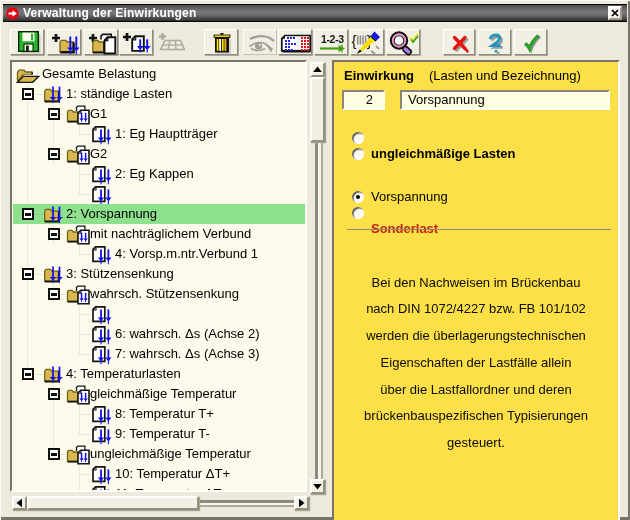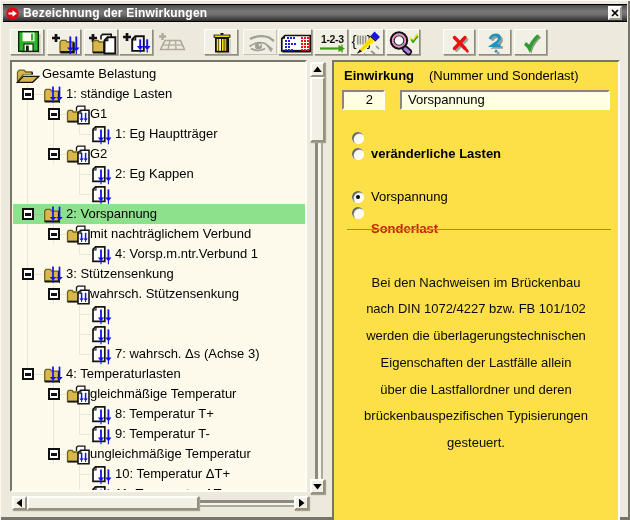--- a/index.html
+++ b/index.html
@@ -36,21 +36,21 @@
 .rlab{position:absolute;font-size:13px;line-height:16px;color:#000;}
 #ptext{position:absolute;left:0;top:207.5px;width:284px;text-align:center;font-size:13px;line-height:26.8px;color:#0a0a0a;}
 </style>
 </head>
 <body>
 <div class="abs" id="edgeB"></div>
 <div class="abs" id="edgeR"></div>
 <div class="abs" id="edgeT"></div>
 <div class="abs" id="edgeL"></div>
 <div class="abs" id="title"></div>
-<div class="abs" id="ttext">Bezeichnung der Einwirkungen</div>
+<div class="abs" id="ttext">Verwaltung der Einwirkungen</div>
 <svg class="abs" style="left:6px;top:7px" width="13" height="13" viewBox="0 0 13 13">
     <circle cx="6.5" cy="6.5" r="6.2" fill="#E30613"></circle>
     <path d="M2.5 5.4 h4 v-2.1 l4.4 3.2 -4.4 3.2 v-2.1 h-4 z" fill="#fff"></path>
   </svg>
 <div class="abs" id="closebtn">
     <svg style="position:absolute;left:1px;top:1px" width="8" height="8" viewBox="0 0 8 8">
       <path d="M1 1 L7 7 M7 1 L1 7" stroke="#000" stroke-width="1.7"></path>
     </svg>
   </div>
 <div class="abs tb" style="left:10px">
@@ -436,20 +436,21 @@
 <div class="icon" style="left:79px;top:263px"><svg width="24" height="22" viewBox="0 0 24 22">
         <path d="M4.6 1.8 H13.8 V16.4 H2 V4.4 Z" fill="#fff" stroke="#161616" stroke-width="1.7"></path>
         <path d="M5 2.2 V5 H2.2" fill="none" stroke="#161616" stroke-width="1.1"></path>
         <line x1="10" y1="4.4" x2="10" y2="13.4" stroke="#1010F0" stroke-width="1.8"></line>
         <polygon points="6.9,12.6 13.1,12.6 10,16.4" fill="#1010F0"></polygon>
         <line x1="10" y1="15.899999999999999" x2="10" y2="19.2" stroke="#1010F0" stroke-width="1.1"></line>
         <line x1="17.4" y1="4.4" x2="17.4" y2="13.4" stroke="#1010F0" stroke-width="1.8"></line>
         <polygon points="14.299999999999999,12.6 20.5,12.6 17.4,16.4" fill="#1010F0"></polygon>
         <line x1="17.4" y1="15.899999999999999" x2="17.4" y2="19.2" stroke="#1010F0" stroke-width="1.1"></line>
       </svg></div>
+<div class="row" style="left:103px;top:262px">6: wahrsch. Δs (Achse 2)</div>
 <div class="icon" style="left:79px;top:283px"><svg width="24" height="22" viewBox="0 0 24 22">
         <path d="M4.6 1.8 H13.8 V16.4 H2 V4.4 Z" fill="#fff" stroke="#161616" stroke-width="1.7"></path>
         <path d="M5 2.2 V5 H2.2" fill="none" stroke="#161616" stroke-width="1.1"></path>
         <line x1="10" y1="4.4" x2="10" y2="13.4" stroke="#1010F0" stroke-width="1.8"></line>
         <polygon points="6.9,12.6 13.1,12.6 10,16.4" fill="#1010F0"></polygon>
         <line x1="10" y1="15.899999999999999" x2="10" y2="19.2" stroke="#1010F0" stroke-width="1.1"></line>
         <line x1="17.4" y1="4.4" x2="17.4" y2="13.4" stroke="#1010F0" stroke-width="1.8"></line>
         <polygon points="14.299999999999999,12.6 20.5,12.6 17.4,16.4" fill="#1010F0"></polygon>
         <line x1="17.4" y1="15.899999999999999" x2="17.4" y2="19.2" stroke="#1010F0" stroke-width="1.1"></line>
       </svg></div>
@@ -566,26 +567,26 @@
     </svg>
   </div>
 <div class="abs" id="hthumb"></div>
 <div class="abs sbtn" style="left:294px;top:496px;height:14px">
     <svg width="11" height="10" viewBox="0 0 11 10">
       <path d="M8.5 5 L3 0.8 V9.2 Z" fill="#000"></path>
     </svg>
   </div>
 <div class="abs" id="rp">
 <div class="a" style="left:10px;top:6px;font-size:13px;font-weight:bold;">Einwirkung</div>
-<div class="a" style="left:95px;top:6px;font-size:13px;">(Nummer und Sonderlast)</div>
+<div class="a" style="left:95px;top:6px;font-size:13px;">(Lasten und Bezeichnung)</div>
 <div class="a inp" style="left:8px;top:28px;width:43px;height:20px;text-align:right;padding-right:10px;">2</div>
 <div class="a inp" style="left:66px;top:28px;width:210px;height:20px;padding-left:6px;">Vorspannung</div>
 <div class="radio" style="left:18px;top:70px"></div>
 <div class="radio" style="left:18px;top:86px"></div>
-<div class="rlab" style="left:37px;top:84px;font-weight:bold;">veränderliche Lasten</div>
+<div class="rlab" style="left:37px;top:84px;font-weight:bold;">ungleichmäßige Lasten</div>
 <div class="radio" style="left:18px;top:129px">
       <b></b>
     </div>
 <div class="rlab" style="left:37px;top:127px;">Vorspannung</div>
 <div class="radio" style="left:18px;top:145px"></div>
 <div class="rlab" style="left:37px;top:143px;font-weight:bold;color:#C42200;margin-top:16px;">Sonderlast</div>
 <div class="a" style="left:13px;top:167px;width:264px;height:1px;background:#8A8A7E;"></div>
 <div id="ptext">Bei den Nachweisen im Brückenbau<br>nach DIN 1072/4227 bzw. FB 101/102<br>werden die überlagerungstechnischen<br>Eigenschaften der Lastfälle allein<br>über die Lastfallordner und deren<br>brückenbauspezifischen Typisierungen<br>gesteuert.</div>
 </div>
 

